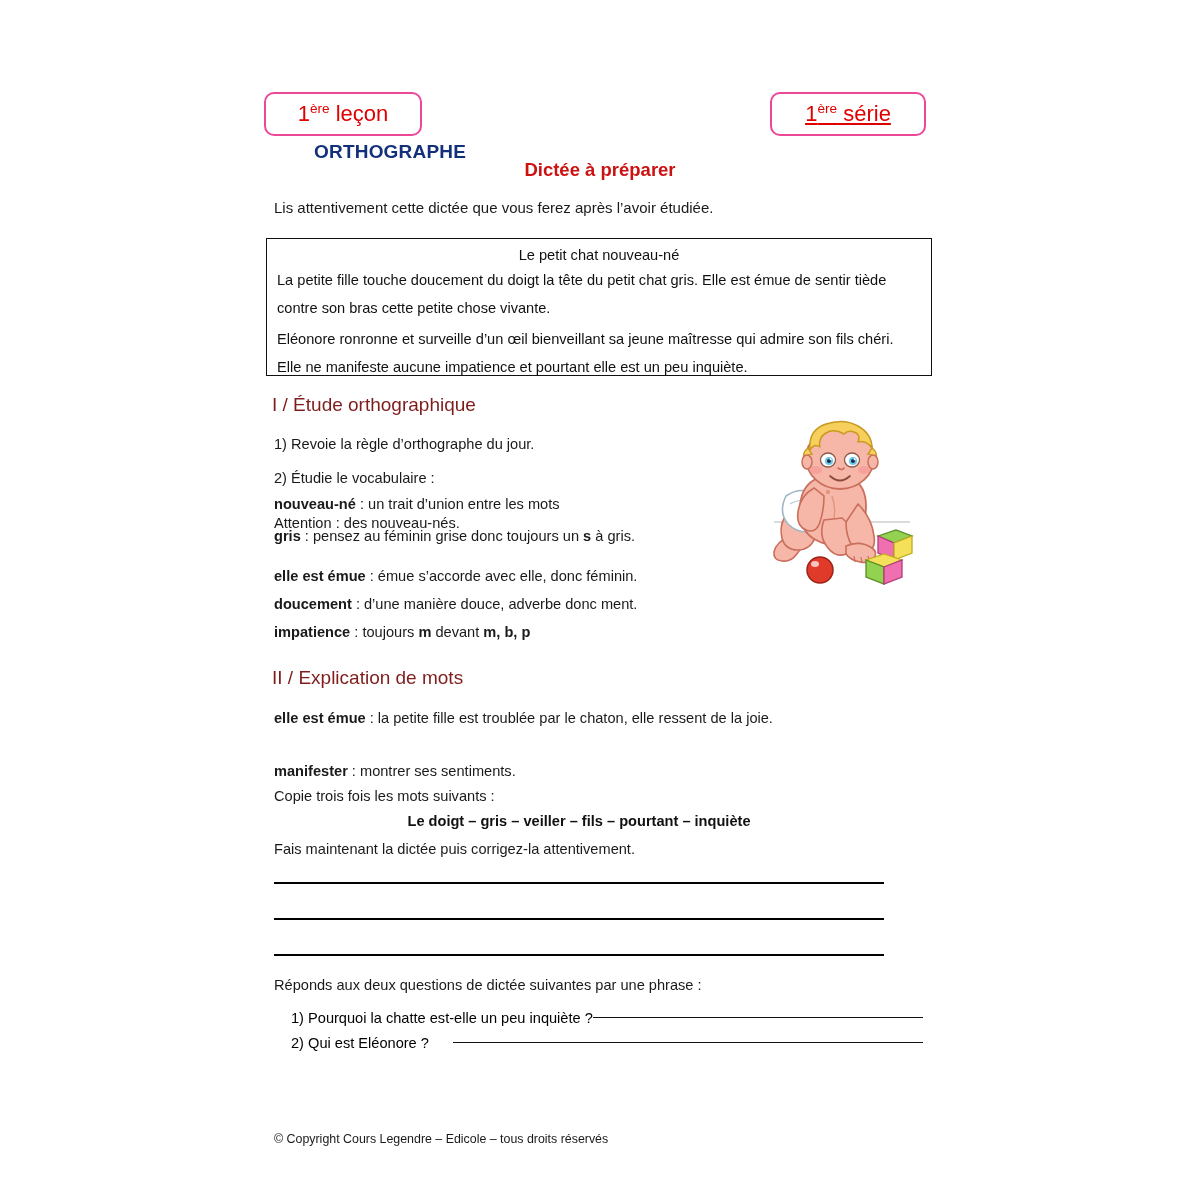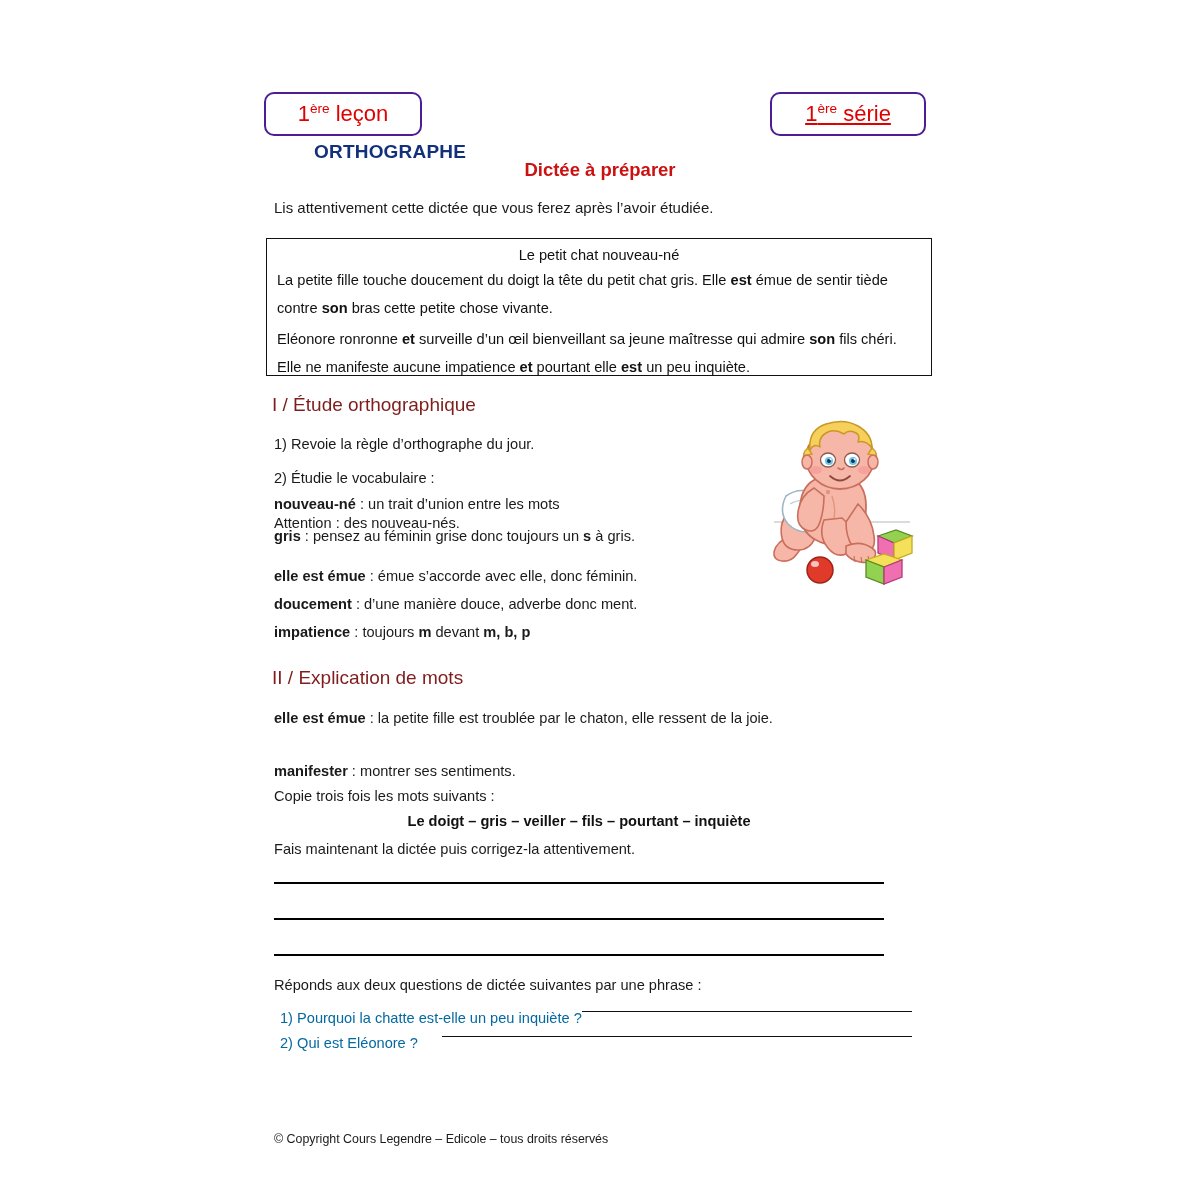--- a/index.html
+++ b/index.html
@@ -19,21 +19,21 @@
   .page {
     position: absolute;
     left: 0; top: 0;
     width: 1200px;
     height: 1200px;
   }
 
   
   .badge {
     position: absolute;
-    border: 2px solid #4c1d95;
+    border: 2px solid #ec4899;
     border-radius: 10px;
     background: #ffffff;
     color: #e00000;
     font-size: 22px;
     text-align: center;
     line-height: 1;
     padding: 9px 0 11px 0;
     box-sizing: border-box;
   }
   .badge sup {
@@ -84,21 +84,21 @@
     font-size: 14.6px;
     margin: 8px 0 0 0;
     color: #111111;
   }
   .dictation-para {
     font-size: 14.6px;
     line-height: 1.92;
     margin: 3px 10px 0 10px;
     color: #111111;
   }
-  .dictation-para b { font-weight: bold; }
+  .dictation-para b { font-weight: normal; }
 
   
   .section-heading {
     position: absolute;
     font-size: 19px;
     font-weight: normal;
     color: #7f1d1d;
     left: 272px;
   }
   #heading-I  { top: 394px; }
@@ -129,26 +129,26 @@
     position: absolute;
     left: 274px;
     width: 610px;
     height: 0;
     border-top: 2.3px solid #000000;
   }
 
   
   .question-row {
     position: absolute;
-    left: 280px;
+    left: 291px;
     width: 632px;
     font-size: 14.6px;
-    color: #0369a1;
+    color: #000000;
     display: flex;
-    align-items: flex-start;
+    align-items: center;
   }
   .question-row .q-text { white-space: nowrap; }
   .question-row .q-fill {
     flex: 1 1 auto;
     height: 1px;
     border-bottom: 1.4px solid #111111;
     margin-bottom: 2px;
   }
 
   

